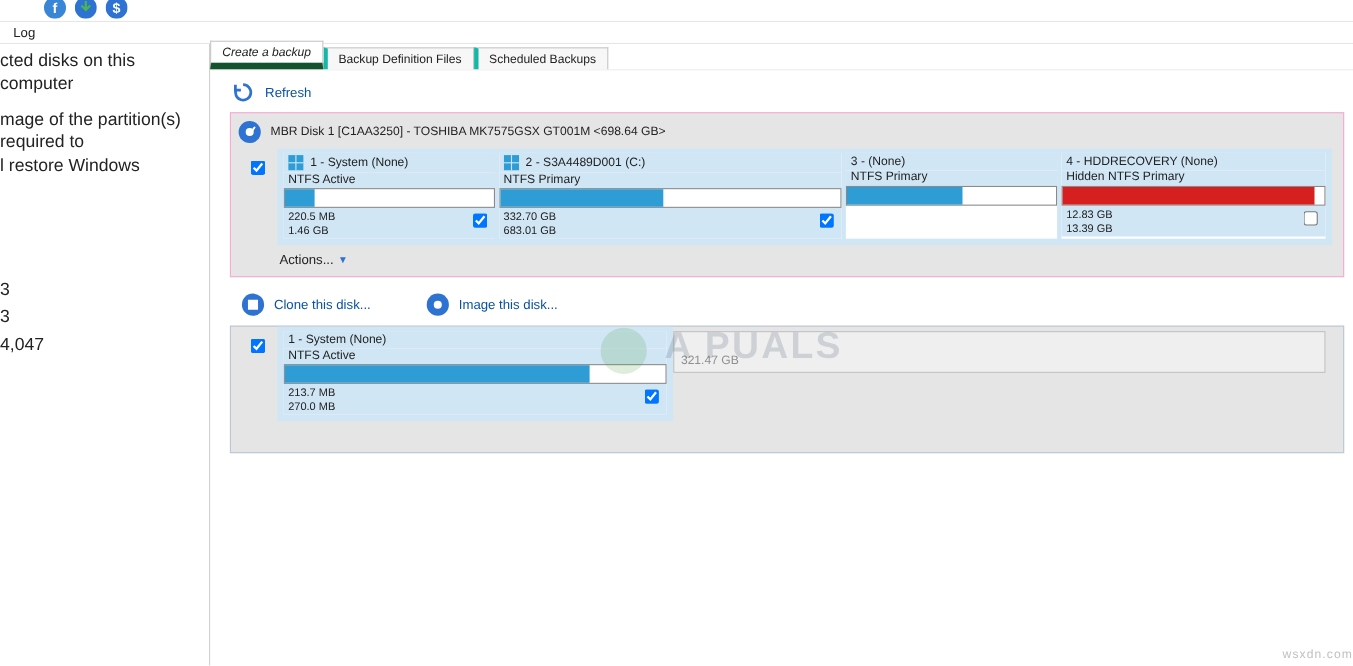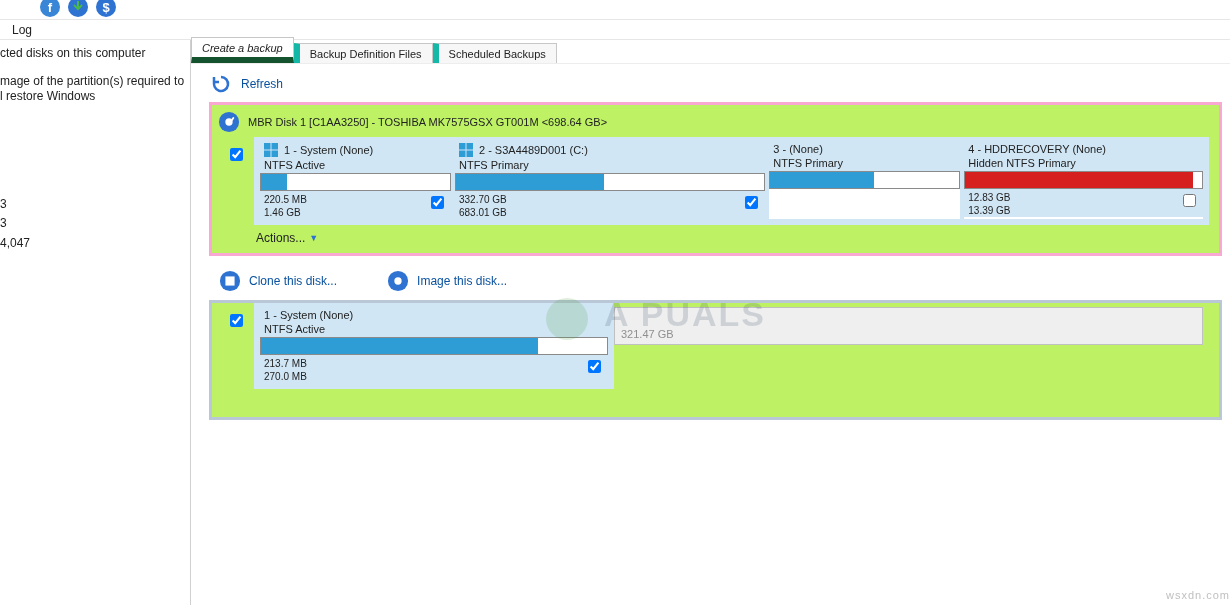--- a/index.html
+++ b/index.html
@@ -3,35 +3,35 @@
 <meta charset="utf-8">
 <style>
   * { box-sizing: border-box; font-family: "Segoe UI", Tahoma, sans-serif; }
   body { margin:0; background:#fff; width:1230px; height:605px; overflow:hidden; font-size:11px; color:#222; }
   
   .topbar { height:20px; border-bottom:1px solid #e6e6e6; background:#fff; position:relative; }
   .toolbar-row { height:20px; display:flex; align-items:center; border-bottom:1px solid #e6e6e6; background:#fff; }
   .top-icons { position:absolute; left:40px; top:-3px; display:flex; gap:8px; }
   .log-btn { margin-left:12px; font-size:12px; color:#222; }
   
-  .sidebar { position:absolute; left:0; top:40px; width:190px; padding:6px 4px 6px 0; color:#222; font-size:12px; }
+  .sidebar { position:absolute; left:0; top:40px; width:190px; padding:6px 4px 6px 0; color:#222; font-size:16px; }
   .sidebar p { margin:0 0 12px 0; line-height:1.3; }
   
   .main { position:absolute; left:190px; top:40px; right:0; bottom:0; border-left:1px solid #d0d0d0; }
   .tabs { display:flex; height:24px; align-items:flex-end; background:#fff; border-bottom:1px solid #ededed; }
   .tab { border:1px solid #c7c7c7; border-bottom:none; padding:4px 10px 3px 10px; font-size:11px; color:#222; margin-right:0px; background:#fff; position:relative; }
-  .tab + .tab { border-left:6px solid #14b8a6;margin-top:43px; }
+  .tab + .tab { border-left:4px solid #14b8a6;margin-top:43px; }
   .tab.active { background:#fff; border-bottom:6px solid #14532d; z-index:2;font-style:italic; }
   .tab:not(.active){ background:#f7f7f7; }
   .content { padding:10px 8px 0 18px; }
   .refresh-row { display:flex; align-items:center; gap:10px; margin:0 0 8px 2px; }
   .link { color:#0a52a0; font-size:12px; }
   .refresh-icon { width:20px; height:20px; display:flex; align-items:center; justify-content:center; }
   
-  .disk-panel { border:3px solid #f9a8d4; background:#bef264; padding:0 0 8px 0; margin-bottom:8px; }
+  .disk-panel { border:1px solid #f9a8d4; background:#e5e5e5; padding:0 0 8px 0; margin-bottom:8px; }
   .disk-header { display:flex; align-items:center; gap:8px; padding:6px 10px 4px 6px; font-size:11px; color:#222; }
   .disk-body { display:flex; align-items:flex-start; padding:0 10px 0 6px; }
   .disk-left { width:36px; min-width:36px; display:flex; flex-direction:column; align-items:center; gap:10px; padding-top:8px; }
   .chk { width:13px; height:13px; }
   .partitions { flex:1; display:flex; gap:4px; background:#d0e6f5; padding:4px 6px 6px 6px; }
   .part { background:#fff; position:relative; flex:1; display:flex; flex-direction:column; }
   .part-head { display:flex; align-items:center; gap:6px; padding:2px 4px; font-size:11px; color:#222; background:#d0e6f5; }
   .part-sub { font-size:11px; padding:0 4px 2px 4px; background:#d0e6f5; color:#222; }
   .bar-wrap { height:18px; border:1px solid #8a8a8a; background:#fff; position:relative; display:flex; }
   .bar-fill { height:100%; background:#2e9dd6; }

